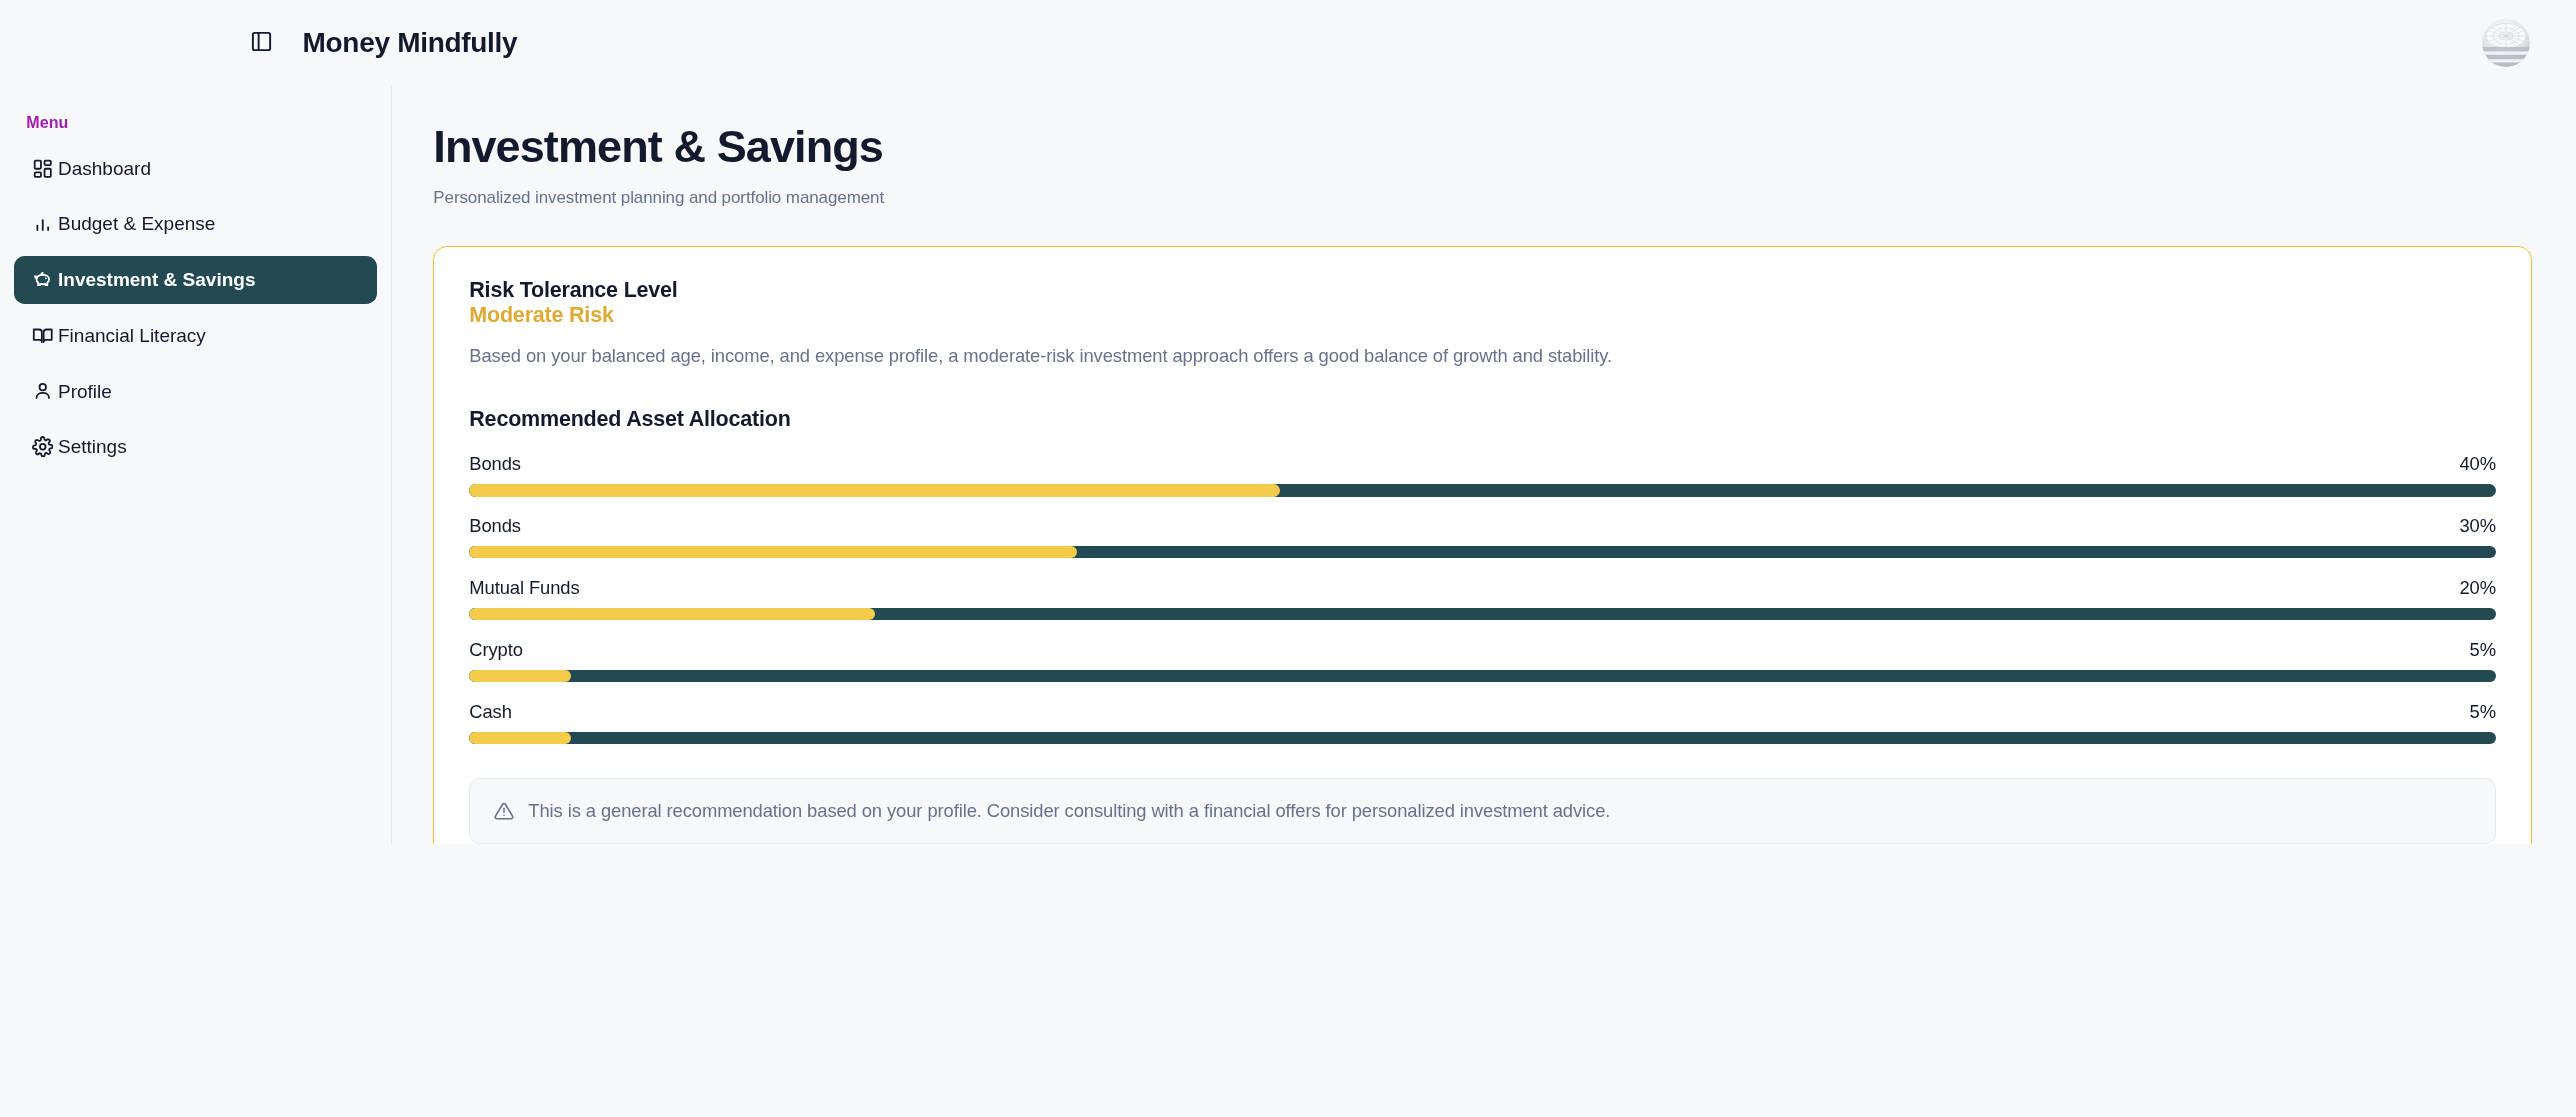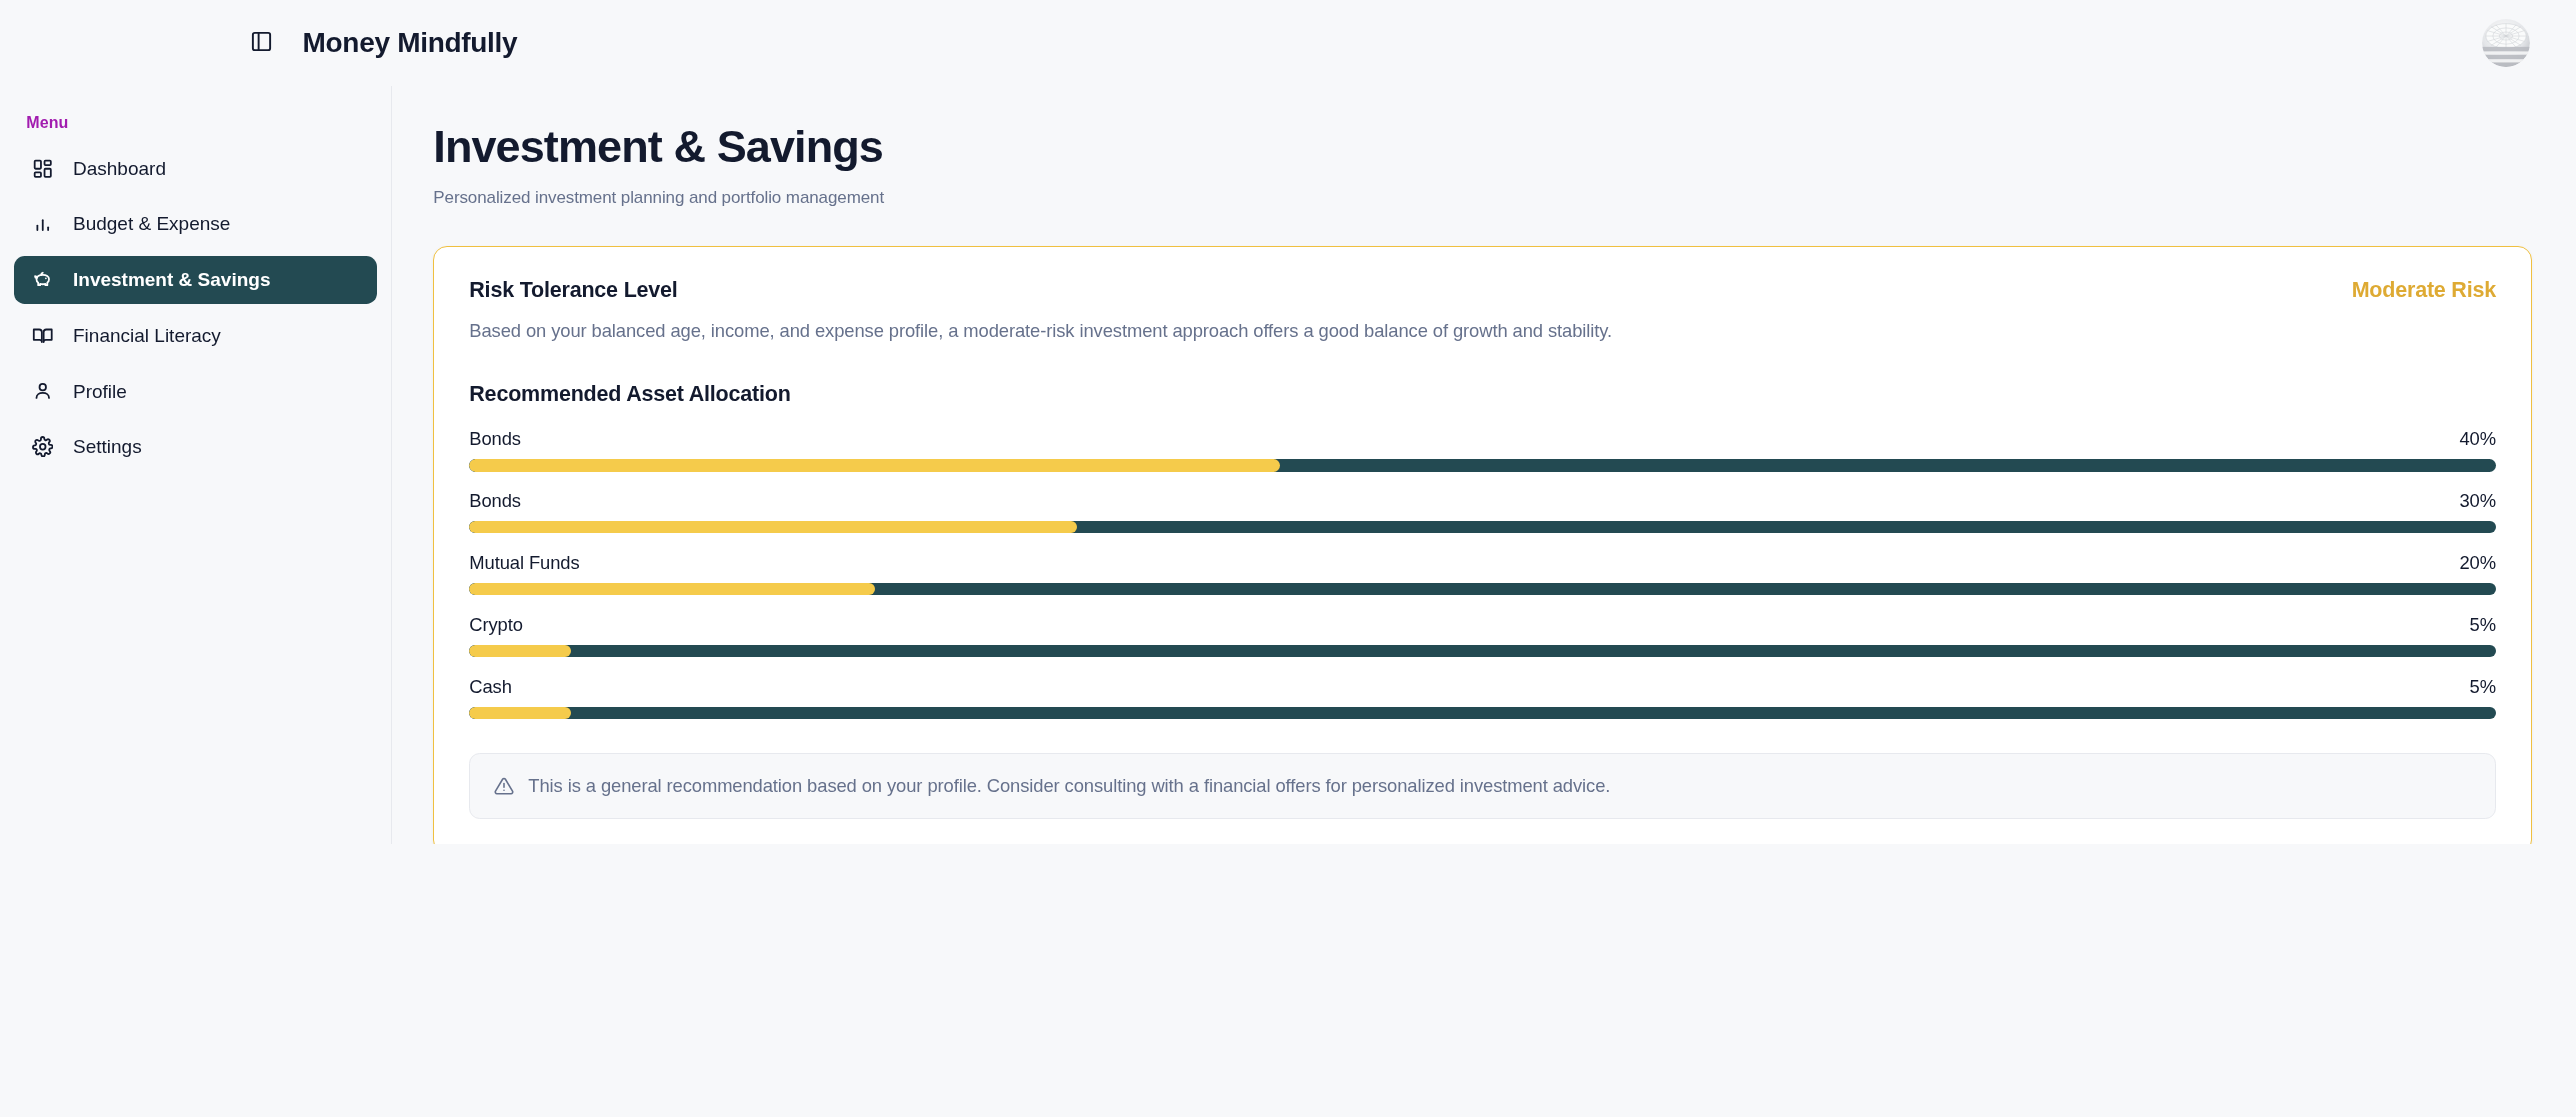--- a/index.html
+++ b/index.html
@@ -99,21 +99,21 @@
     font-size: 16px;
     font-weight: bold;
     color: #a21caf;
     padding: 0 12.3px 12.3px 12.3px;
     letter-spacing: 0.1px;
   }
 
   .nav-item {
     display: flex;
     align-items: center;
-    gap: 19px;
+    gap: 4px;
     height: 48px;
     padding: 0 17px;
     border-radius: 10.7px;
     margin-bottom: 7.7px;
     cursor: pointer;
     color: #131a2e;
     font-size: 19px;
   }
 
   .nav-item.active {
@@ -192,20 +192,21 @@
     font-weight: bold;
     color: #131a2e;
     letter-spacing: -0.2px;
   }
 
   
   .risk-row {
     display: flex;
     align-items: flex-start;
     justify-content: space-between;
+    flex-direction: column;
   }
 
   .risk-heading {
     font-size: 21.5px;
     font-weight: bold;
     color: #131a2e;
     letter-spacing: -0.2px;
   }
 
   .risk-badge {

